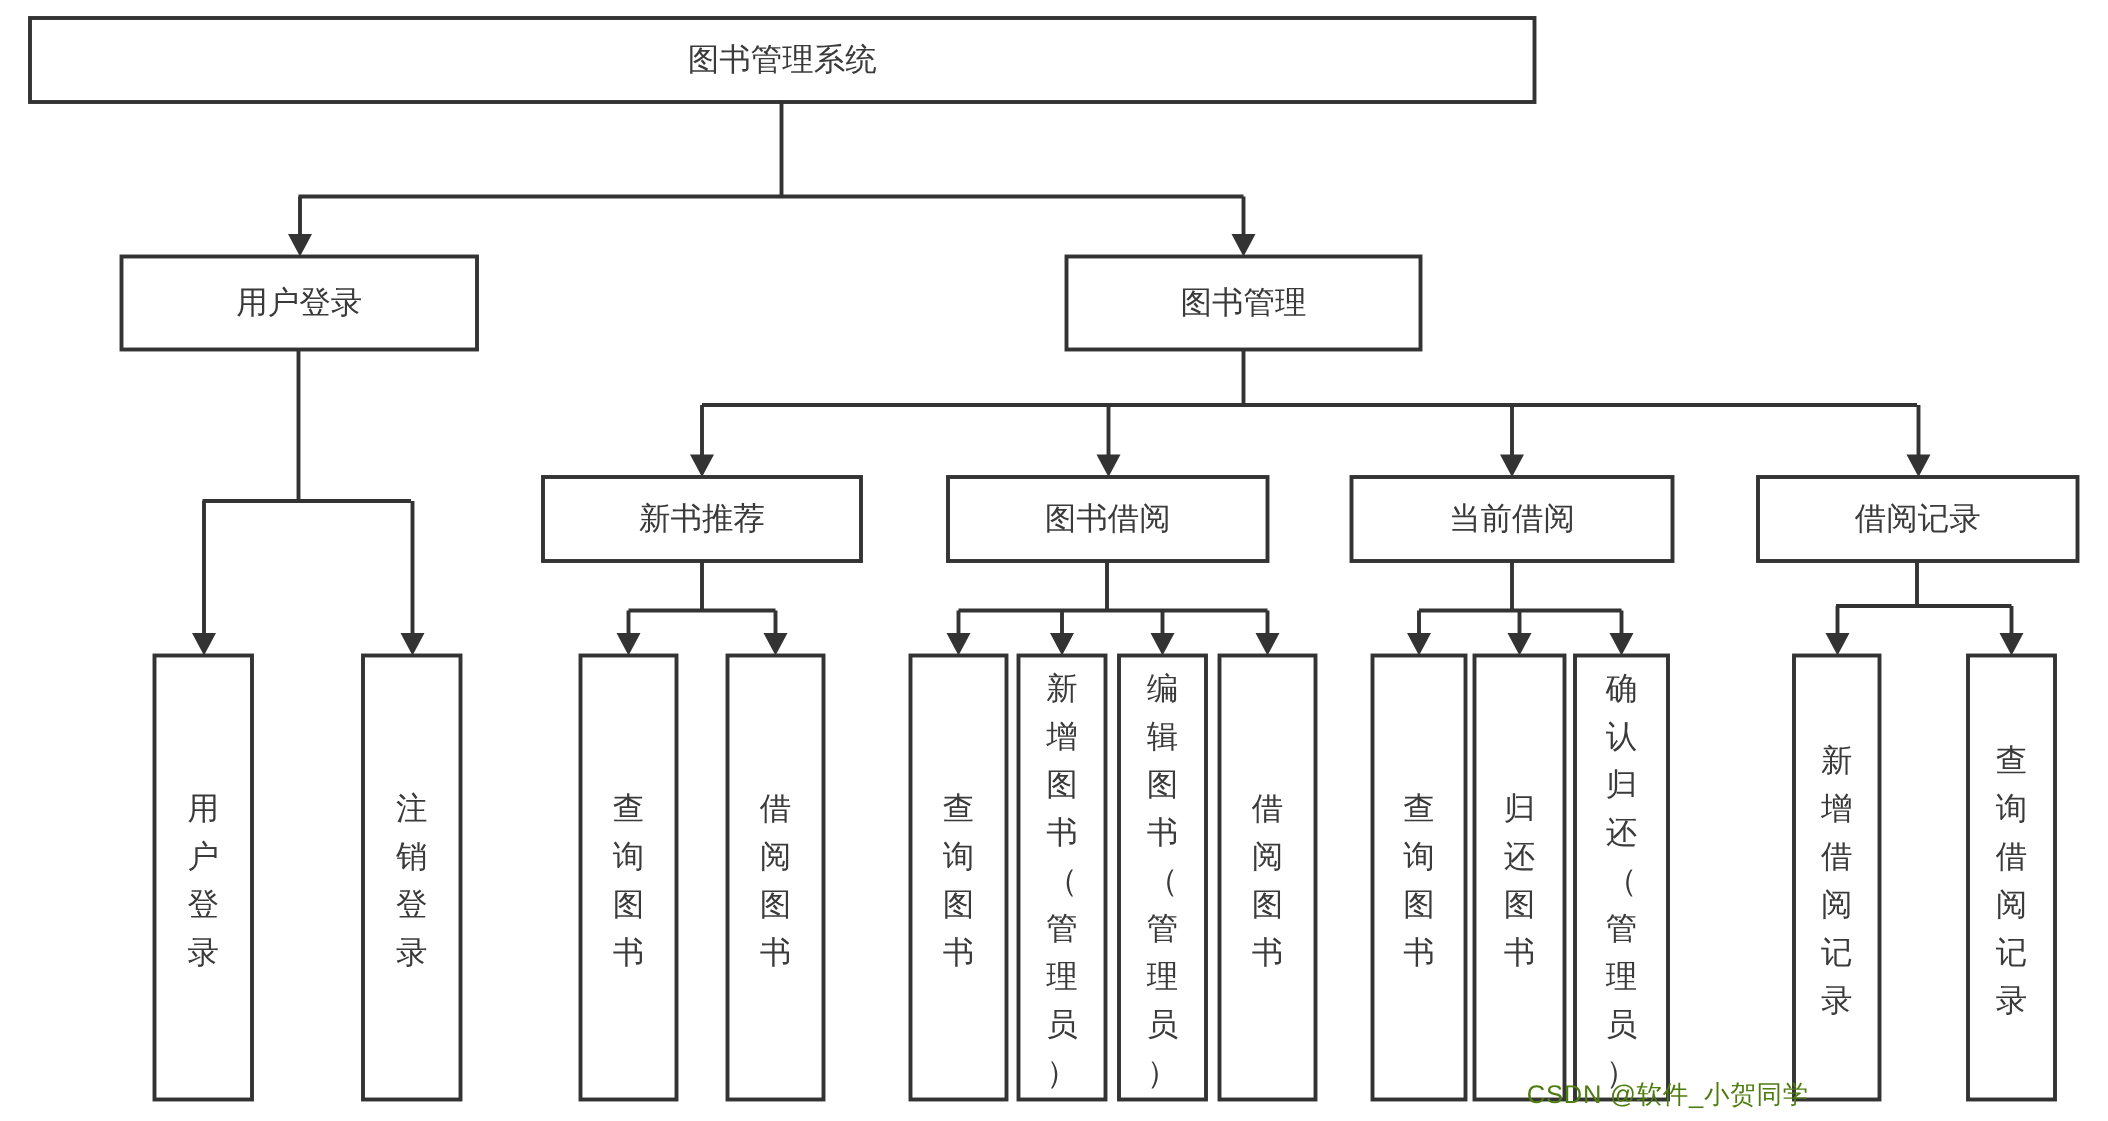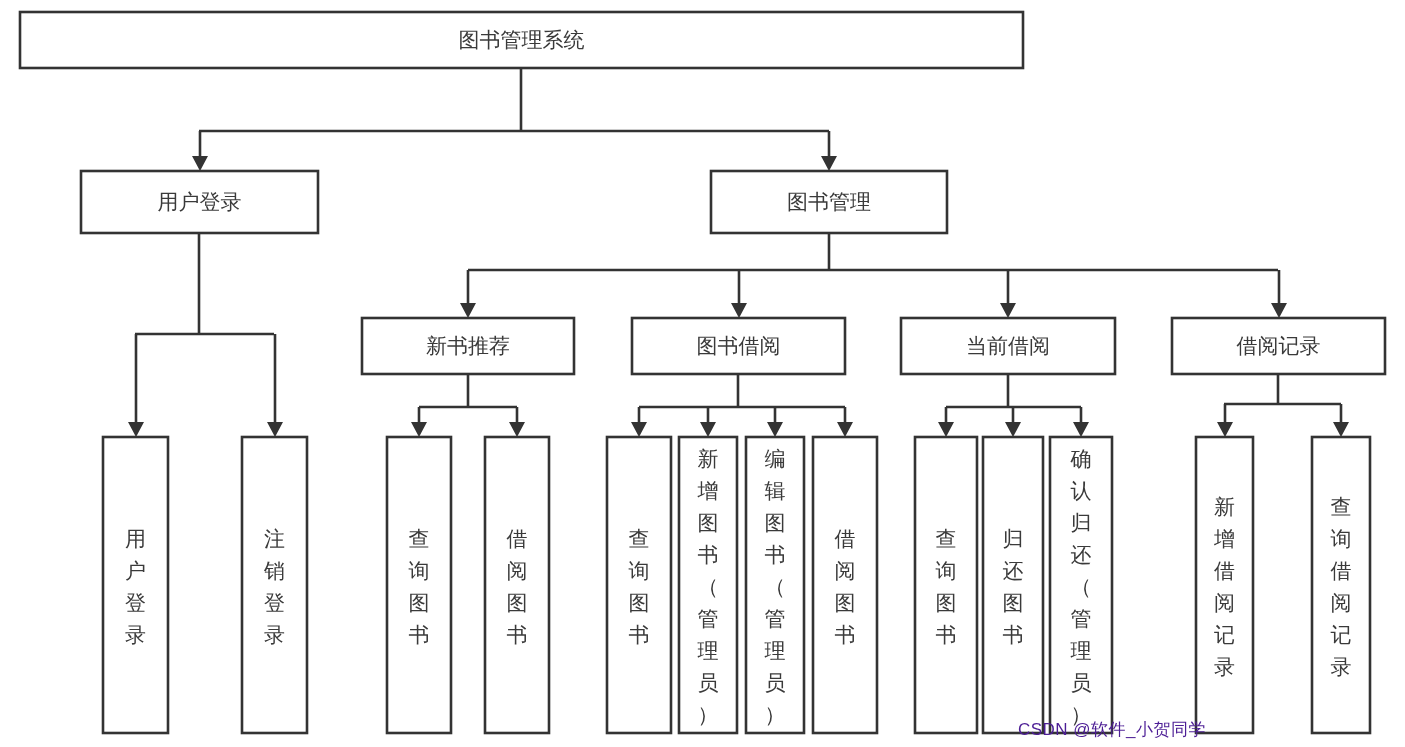--- a/index.html
+++ b/index.html
@@ -54,21 +54,21 @@
     font-size: 21px;
     fill: #3a3a3a;
     text-anchor: middle;
   }
   .watermark {
     position: absolute;
     right: 12px;
     bottom: 6px;
     font-family: "Liberation Sans", "DejaVu Sans", sans-serif;
     font-size: 17px;
-    color: #4c1d95;
+    color: #4d7c0f;
     white-space: nowrap;
     letter-spacing: 0.5px;
     user-select: none;
   }
 </style>
 </head>
 <body>
 
 <div id="diagram-root">
   <svg class="diagram" viewBox="0 0 1405 747">

